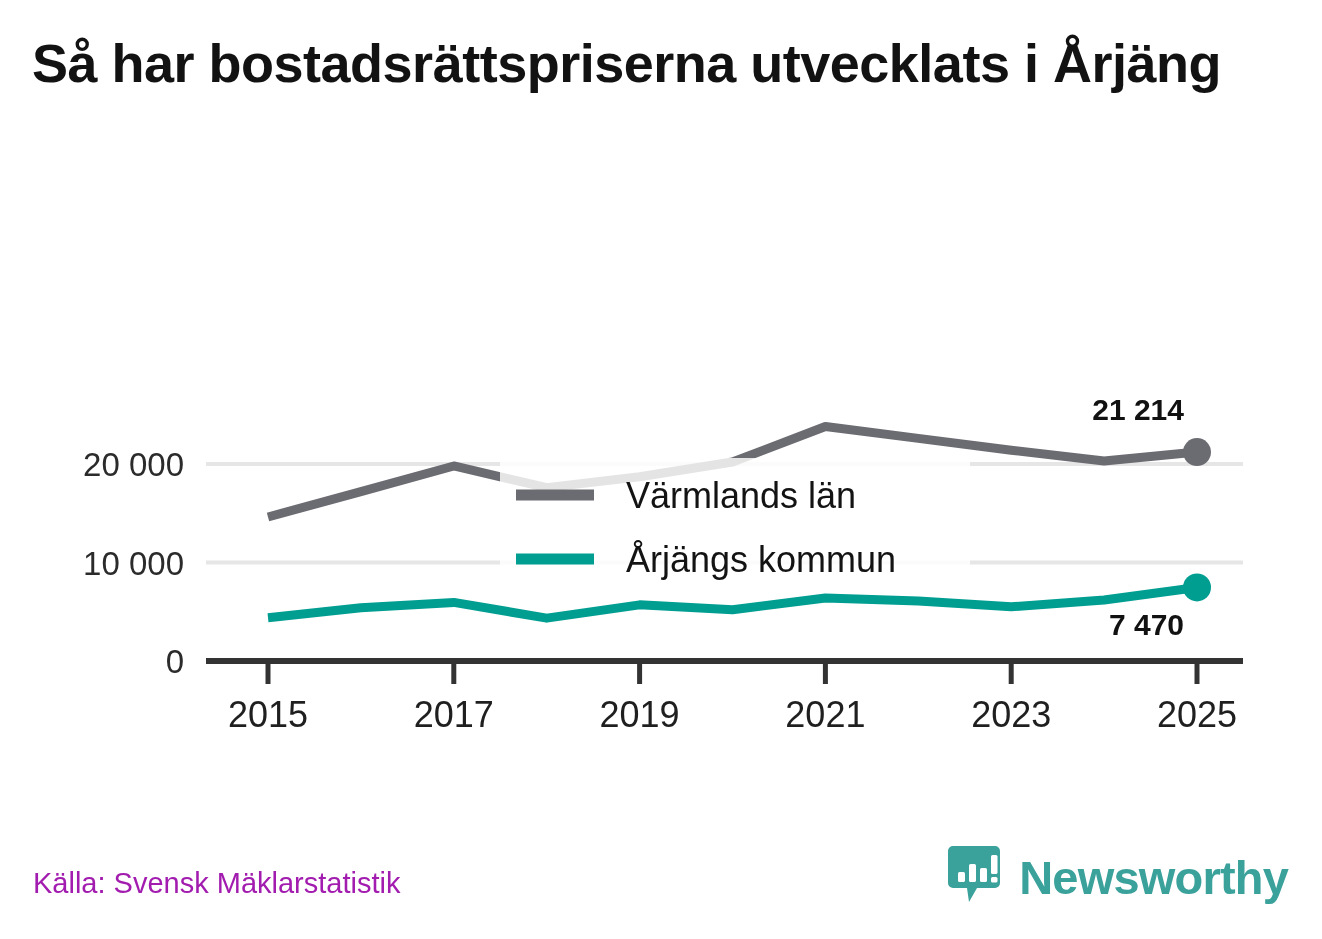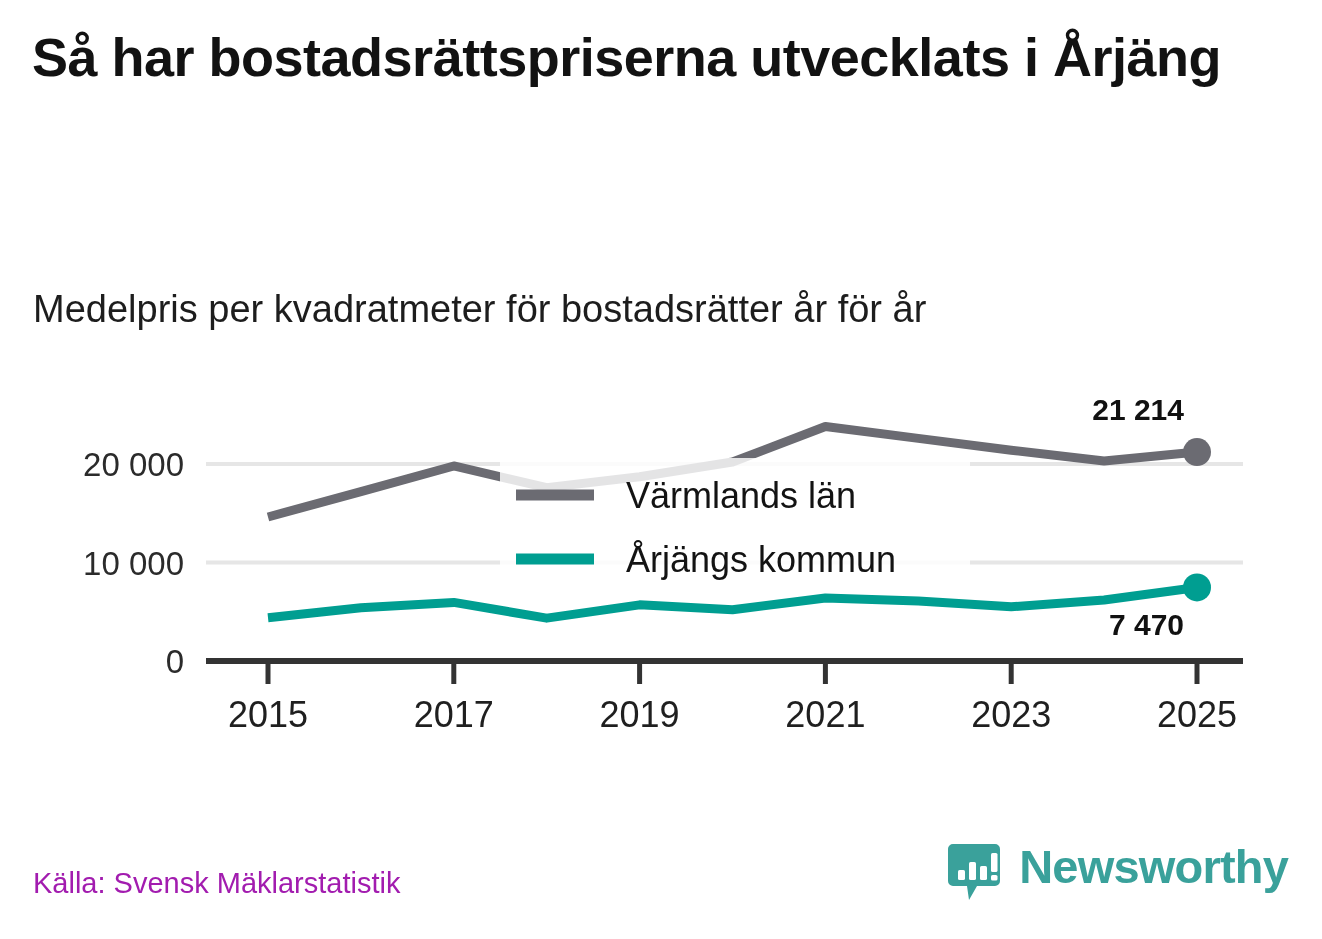--- a/index.html
+++ b/index.html
@@ -18,21 +18,21 @@
 
   .page {
     position: absolute;
     inset: 0;
   }
 
   
   .title {
     position: absolute;
     left: 32px;
-    top: 26px;
+    top: 32px;
     width: 1230px;
     font-size: 54px;
     line-height: 1.16;
     font-weight: bold;
     letter-spacing: -0.5px;
     color: #121212;
     white-space: pre-wrap;
   }
   .subtitle {
     position: absolute;
@@ -88,21 +88,21 @@
     top: 867px;
     font-size: 29px;
     color: #a21caf;
   }
   .brand {
     position: absolute;
     right: 34px;
     top: 843px;
     height: 68px;
     display: flex;
-    align-items: flex-start;
+    align-items: center;
     gap: 14px;
   }
   .brand-mark {
     width: 58px;
     height: 64px;
     flex: none;
   }
   .brand-name {
     font-size: 47px;
     font-weight: bold;
@@ -110,21 +110,20 @@
     color: #3aa19b;
     line-height: 1;
   }
 </style>
 </head>
 <body>
 
 <div class="page">
 
   <div class="title">Så har bostadsrättspriserna utvecklats i Årjäng</div>
-  <div class="subtitle">Medelpris per kvadratmeter för bostadsrätter år för år</div>
 
   <div class="chart-area">
     <svg class="chart-svg" id="chart-svg" width="1322" height="360" viewBox="0 0 1322 360">
 
       <g id="gridlines">
           <line x1="206" x2="1243" y1="182.5" y2="182.5" stroke="#e6e6e6" stroke-width="4"></line>
           <line x1="206" x2="1243" y1="84" y2="84" stroke="#e6e6e6" stroke-width="4"></line>
         </g>
       <g id="ytick-labels">
           <text x="184" y="293" class="ytick-label">0</text>

